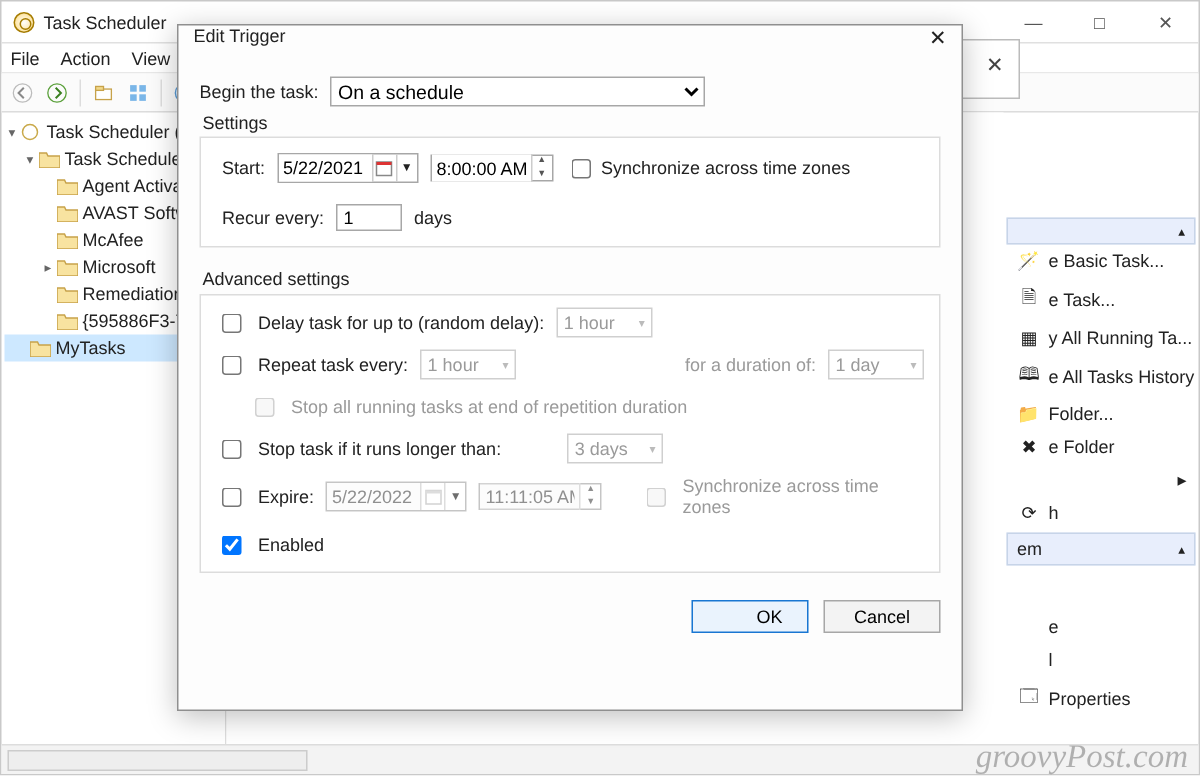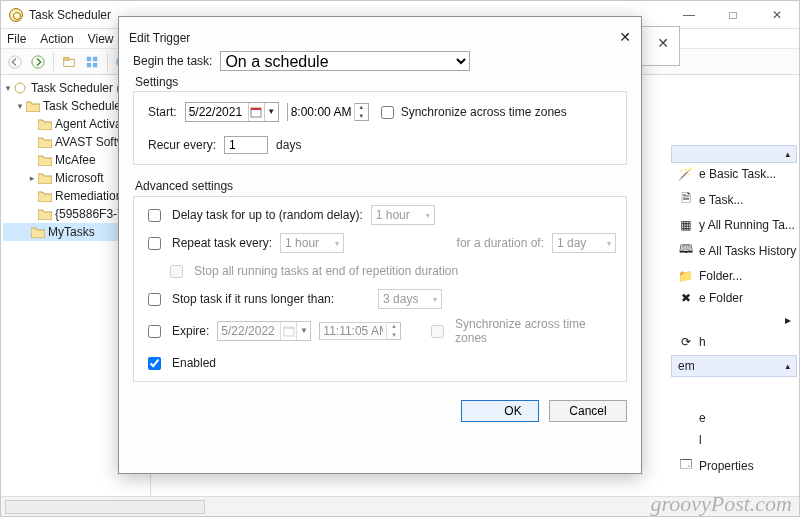--- a/index.html
+++ b/index.html
@@ -33,25 +33,25 @@
   .act-item .aico{width:14px;display:inline-flex;justify-content:center;}
   .status-main{position:absolute;left:0;bottom:0;width:100%;height:20px;border-top:1px solid #ddd;background:#f3f3f3;}
   .status-main .scroll{position:absolute;left:4px;top:3px;width:200px;height:14px;background:#eee;border:1px solid #ccc;}
 
   
   .subdlg { position:absolute; left:640px; top:26px; width:40px; height:40px; background:#fff; border:1px solid #bbb;}
   .subdlg .x{position:absolute;right:10px;top:8px;font-size:14px;color:#444;}
 
   
   .dialog { position:absolute; left:118px; top:16px; width:524px; height:458px; background:#fdfdfd; border:1px solid #8f8f8f; box-shadow:0 4px 18px rgba(0,0,0,0.25); }
-  .dlg-title { height:28px; display:flex; align-items:flex-end; padding:0 10px; }
+  .dlg-title { height:28px; display:flex; align-items:flex-start; padding:0 10px; }
   .dlg-title .x{margin-left:auto;font-size:14px;}
   .dlg-body { padding:6px 14px 8px; }
   .row-begin { display:flex; align-items:center; gap:8px; margin-bottom:4px;}
-  .row-begin select{flex:0 0 250px;height:20px;font-size:16px;border:1px solid #a7a7a7;background:#fff;}
+  .row-begin select{flex:0 0 250px;height:20px;font-size:13px;border:1px solid #a7a7a7;background:#fff;}
   .fieldset-label{margin:0 0 2px 2px;}
   .settings-box{border:1px solid #dcdcdc;display:flex;padding:6px;gap:6px;background:#fff;}
   .sched-opts{width:88px;border-right:1px solid #eee;padding:6px 4px;}
   .sched-opts label{display:flex;align-items:center;gap:5px;margin-bottom:10px;}
   .sched-right{flex:1;padding:4px 8px;}
   .sched-right .r1{display:flex;align-items:center;gap:8px;margin-bottom:14px;}
   .date-in{display:inline-flex;align-items:center;border:1px solid #a7a7a7;height:20px;}
   .date-in input{border:none;width:62px;height:18px;font-size:12px;padding:0 3px;outline:none;}
   .date-in .cal{width:16px;height:18px;display:inline-flex;align-items:center;justify-content:center;border-left:1px solid #ccc;}
   .date-in .dd{width:14px;text-align:center;font-size:8px;border-left:1px solid #ccc;line-height:18px;}
@@ -178,21 +178,21 @@
               <path d="M0 2h5l1 2h8v8H0z" fill="#f8e3a0" stroke="#c7a24a"></path>
             </svg></span>
           <span>Remediation</span>
         </div>
       <div class="tree-row" style="padding-left:34px">
           <span class="fld"><svg viewBox="0 0 14 12">
               <path d="M0 2h5l1 2h8v8H0z" fill="#f8e3a0" stroke="#c7a24a"></path>
             </svg></span>
           <span>{595886F3-7F</span>
         </div>
-      <div class="tree-row sel" style="padding-left:27px">
+      <div class="tree-row sel" style="padding-left:16px">
           <span class="fld"><svg viewBox="0 0 14 12">
               <path d="M0 2h5l1 2h8v8H0z" fill="#f8e3a0" stroke="#c7a24a"></path>
             </svg></span>
           <span>MyTasks</span>
         </div>
     </div>
     <div class="center-col"></div>
     <div class="actions-col">
       <div style="height:68px"></div>
       <div class="act-sec">

